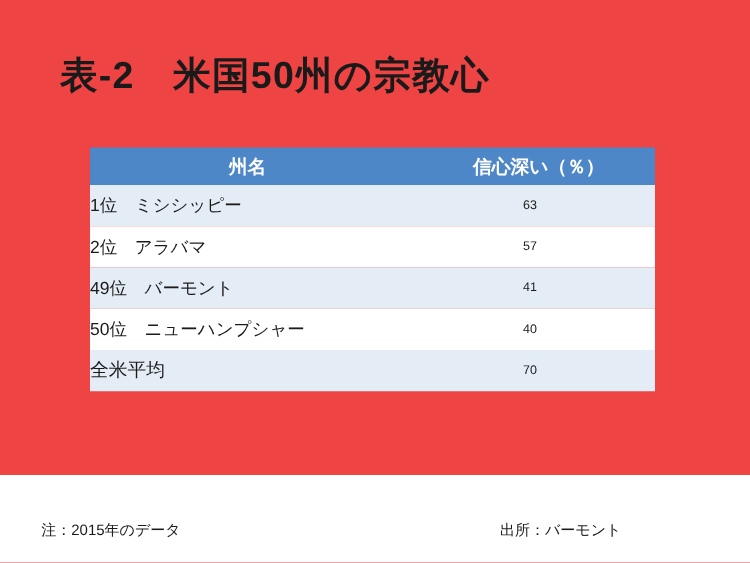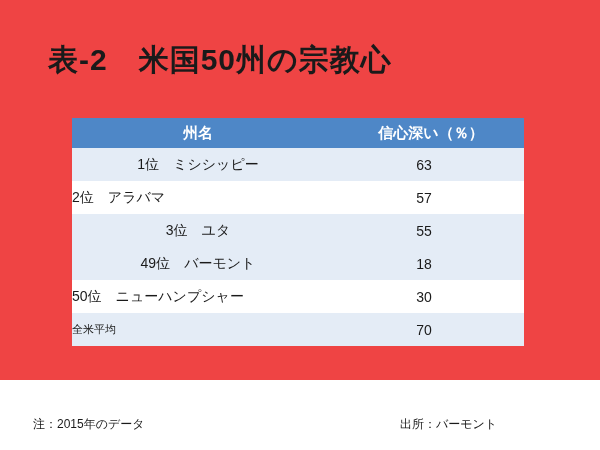--- a/index.html
+++ b/index.html
@@ -71,40 +71,39 @@
     white-space: nowrap;
   }
   td.state .rank {
     display: inline-block;
   }
   td.state .nm {
     display: inline-block;
     padding-left: 14px;
   }
   td.value {
-    font-size: 14px;
+    font-size: 10px;
     color: #1a1a1a;
     height: 33px;
     vertical-align: middle;
     text-align: center;
     box-sizing: border-box;
     padding-right: 78px;
   }
   tr.odd td {
     background: #e4ecf6;
-    text-align: center;
   }
   tr.even td {
     background: #ffffff;
   }
   tr.total td {
     background: #e4ecf6;
   }
   tr.total td.state {
-    font-size: 11px;
+    font-size: 15px;
   }
   col.c1 { width: 252px; }
   col.c2 { width: 200px; }
 
   .note {
     position: absolute;
     left: 33px;
     top: 416px;
     font-size: 12px;
     color: #1a1a1a;
@@ -146,35 +145,29 @@
           <td class="value">63</td>
         </tr>
         <tr class="even">
           <td class="state">
             <span class="rank">2位</span><span class="nm">アラバマ</span>
           </td>
           <td class="value">57</td>
         </tr>
         <tr class="odd">
           <td class="state">
-            <span class="rank">3位</span><span class="nm">ユタ</span>
-          </td>
-          <td class="value">55</td>
-        </tr>
-        <tr class="odd">
-          <td class="state">
             <span class="rank">49位</span><span class="nm">バーモント</span>
           </td>
-          <td class="value">18</td>
+          <td class="value">41</td>
         </tr>
         <tr class="even">
           <td class="state">
             <span class="rank">50位</span><span class="nm">ニューハンプシャー</span>
           </td>
-          <td class="value">30</td>
+          <td class="value">40</td>
         </tr>
         <tr class="total">
           <td class="state">
             <span class="rank">全米平均</span><span class="nm"></span>
           </td>
           <td class="value">70</td>
         </tr>
       </tbody>
     </table>
   </div>

